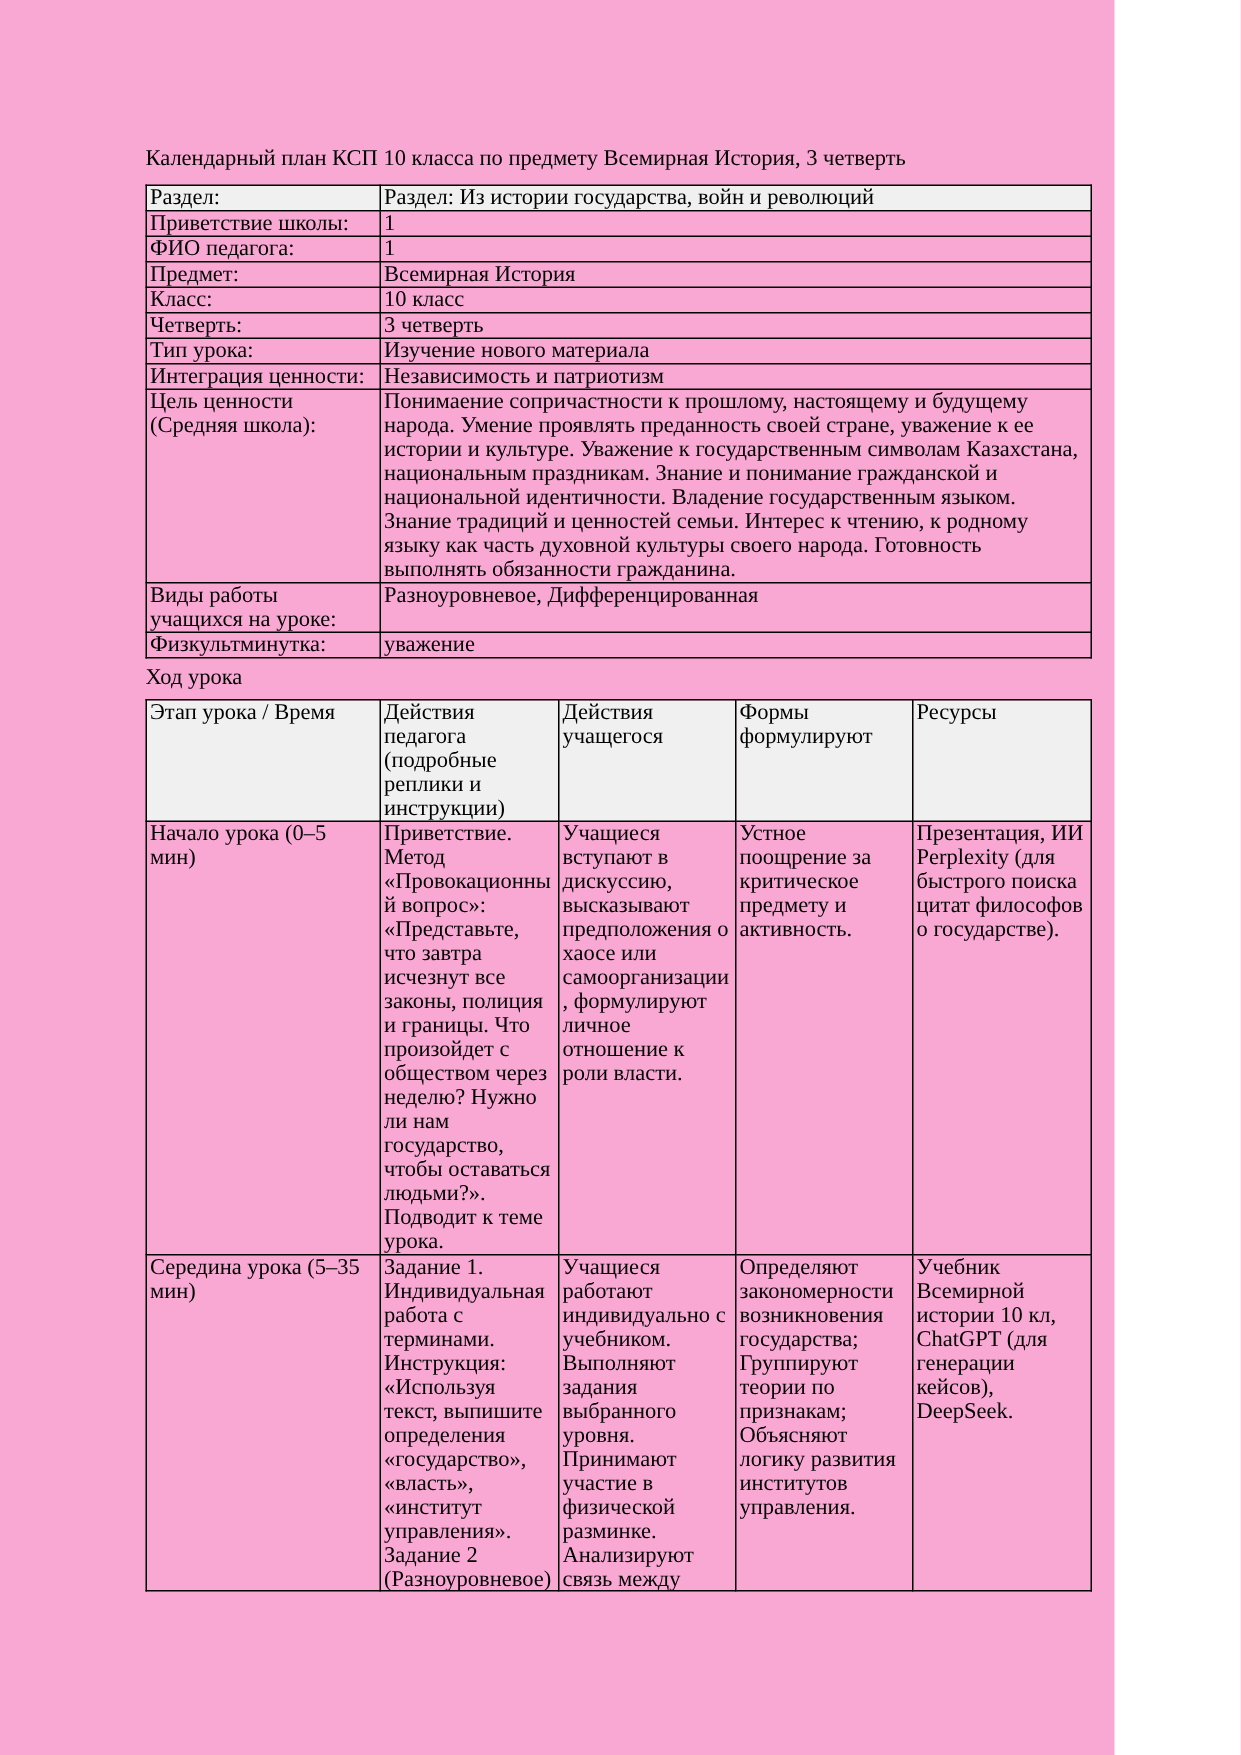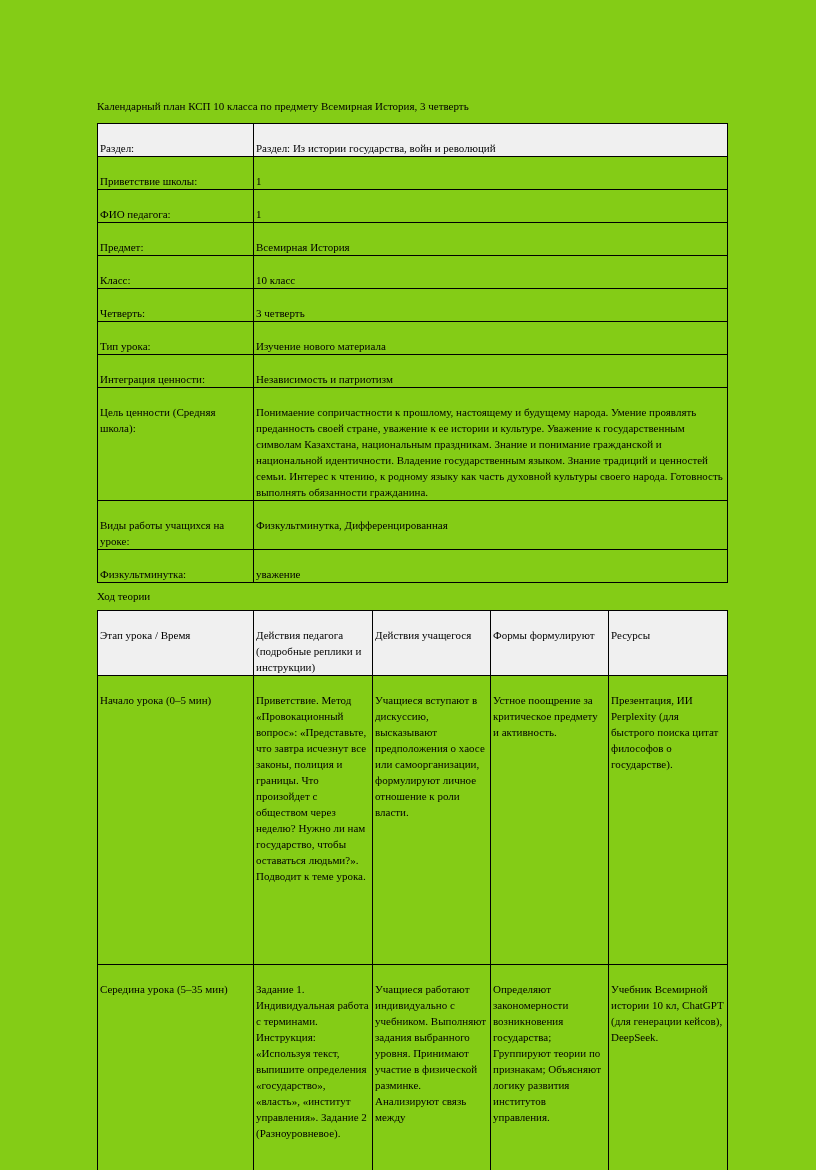--- a/index.html
+++ b/index.html
@@ -1,44 +1,44 @@
 <!DOCTYPE html>
 <html><head>
 <meta charset="utf-8">
 <style>
   html, body { margin: 0; padding: 0; background: #ffffff; }
   .page {
     position: relative;
-    width: 816px;
+    width: 743px;
     height: 1170px;
-    background: #84cc16;
+    background: #f9a8d4;
     overflow: hidden;
     font-family: "Liberation Serif", "DejaVu Serif", serif;
-    font-size: 11px;
+    font-size: 15px;
     line-height: 16px;
     color: #000000;
   }
   .content {
     position: absolute;
     left: 97px;
     top: 98px;
     width: 630px;
   }
   .doc-title {
     margin: 0 0 9px 0;
     white-space: nowrap;
   }
   table {
     border-collapse: collapse;
     table-layout: fixed;
     width: 630px;
   }
   td {
     border: 1px solid #000000;
-    padding: 16px 3px 0 2px;
+    padding: 0 3px 0 2px;
     vertical-align: top;
     word-wrap: break-word;
   }
   tr.shaded td { background: #f0f0f0; }
   .info-table .c-label { width: 156px; }
   .info-table .c-value { width: 474px; }
   .section-heading {
     margin: 5px 0 6px 0;
   }
   .lesson-table .c0 { width: 156px; }
@@ -97,30 +97,30 @@
         <tr>
           <td>Интеграция ценности:</td>
           <td>Независимость и патриотизм</td>
         </tr>
         <tr>
           <td>Цель ценности (Средняя школа):</td>
           <td>Понимаение сопричастности к прошлому, настоящему и будущему народа. Умение проявлять преданность своей стране, уважение к ее истории и культуре. Уважение к государственным символам Казахстана, национальным праздникам. Знание и понимание гражданской и национальной идентичности. Владение государственным языком. Знание традиций и ценностей семьи. Интерес к чтению, к родному языку как часть духовной культуры своего народа. Готовность выполнять обязанности гражданина.</td>
         </tr>
         <tr>
           <td>Виды работы учащихся на уроке:</td>
-          <td>Физкультминутка, Дифференцированная</td>
+          <td>Разноуровневое, Дифференцированная</td>
         </tr>
         <tr>
           <td>Физкультминутка:</td>
           <td>уважение</td>
         </tr>
       </tbody>
     </table>
 
-    <div class="section-heading">Ход теории</div>
+    <div class="section-heading">Ход урока</div>
 
     <table class="lesson-table">
       <colgroup>
           <col class="c0">
           <col class="c1">
           <col class="c2">
           <col class="c3">
           <col class="c4">
         </colgroup>
       <tbody>

